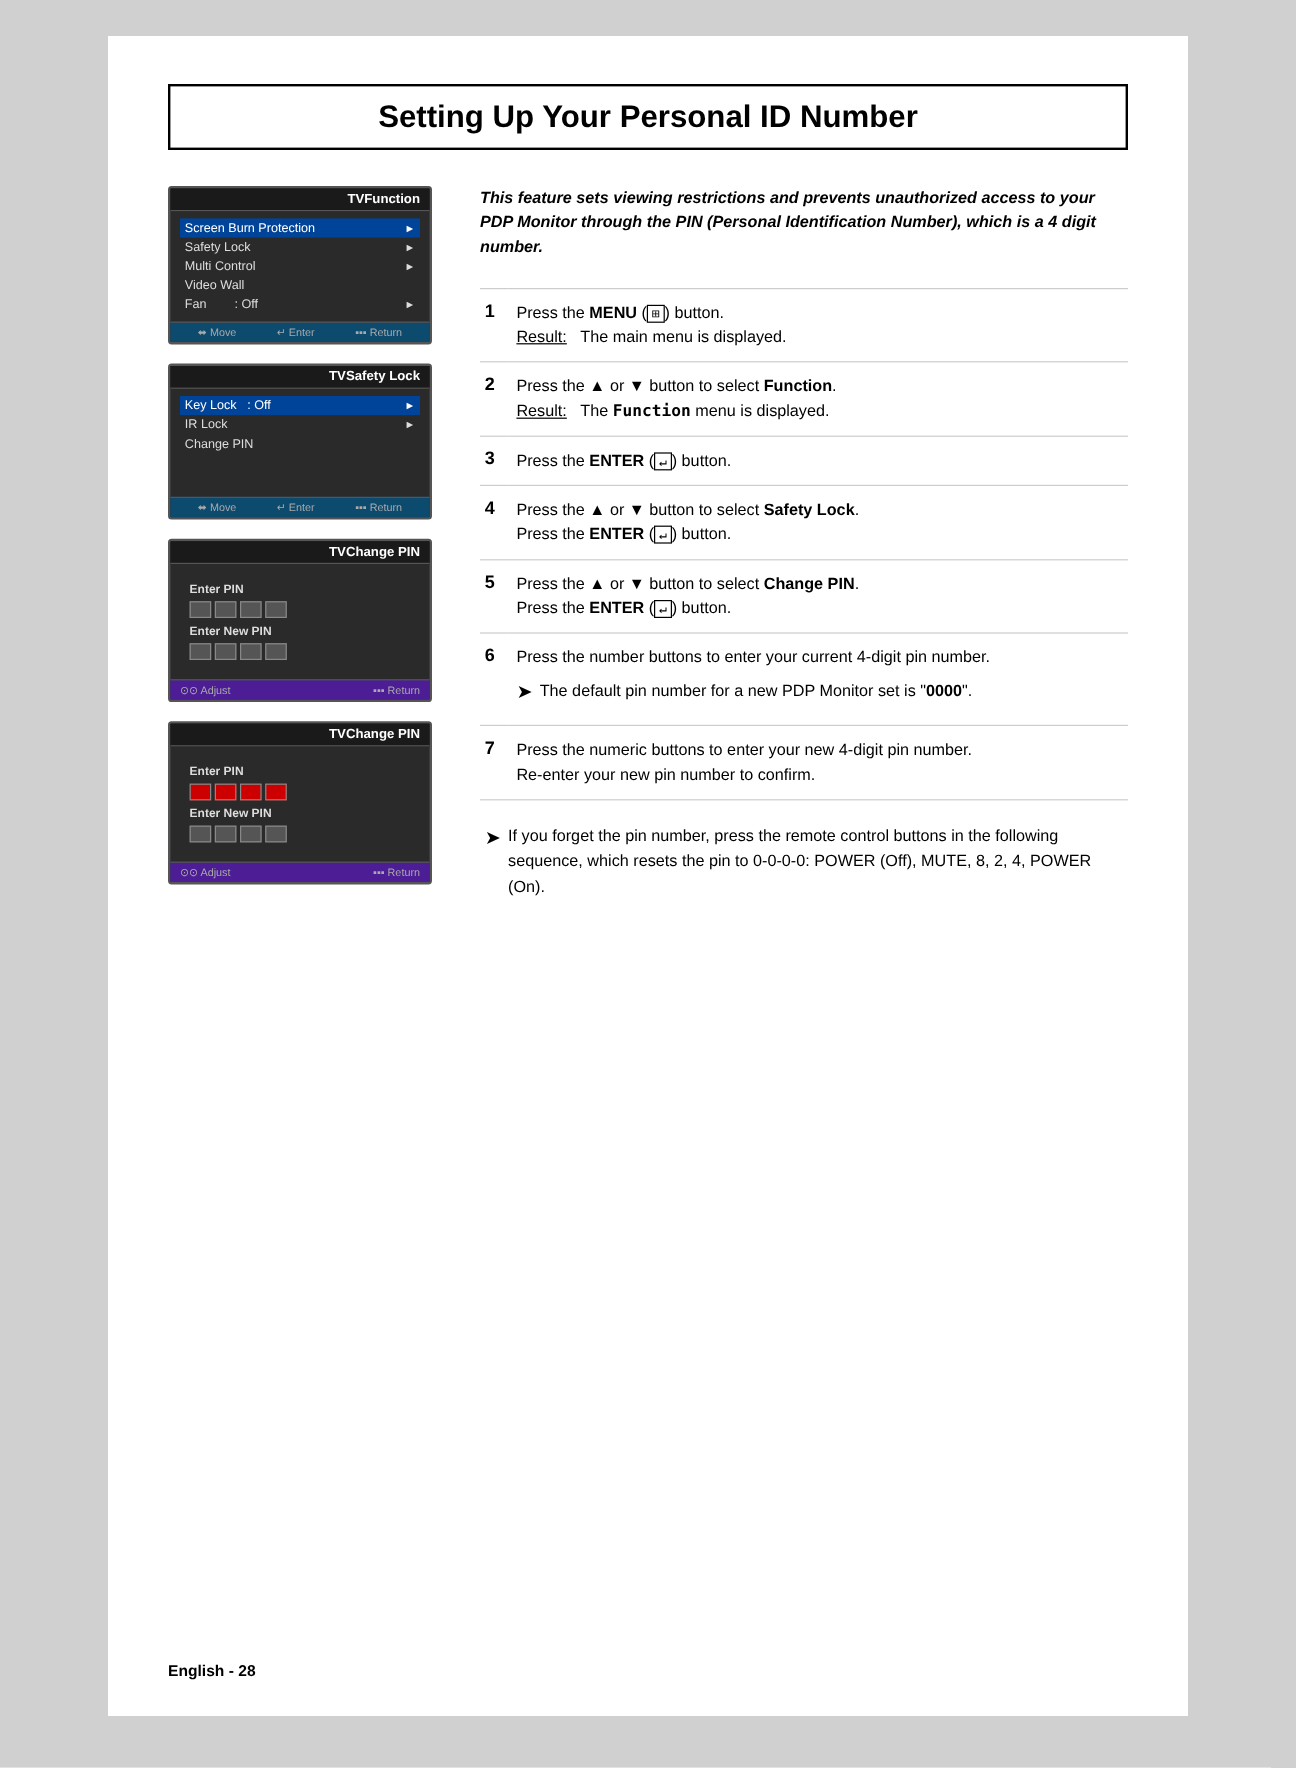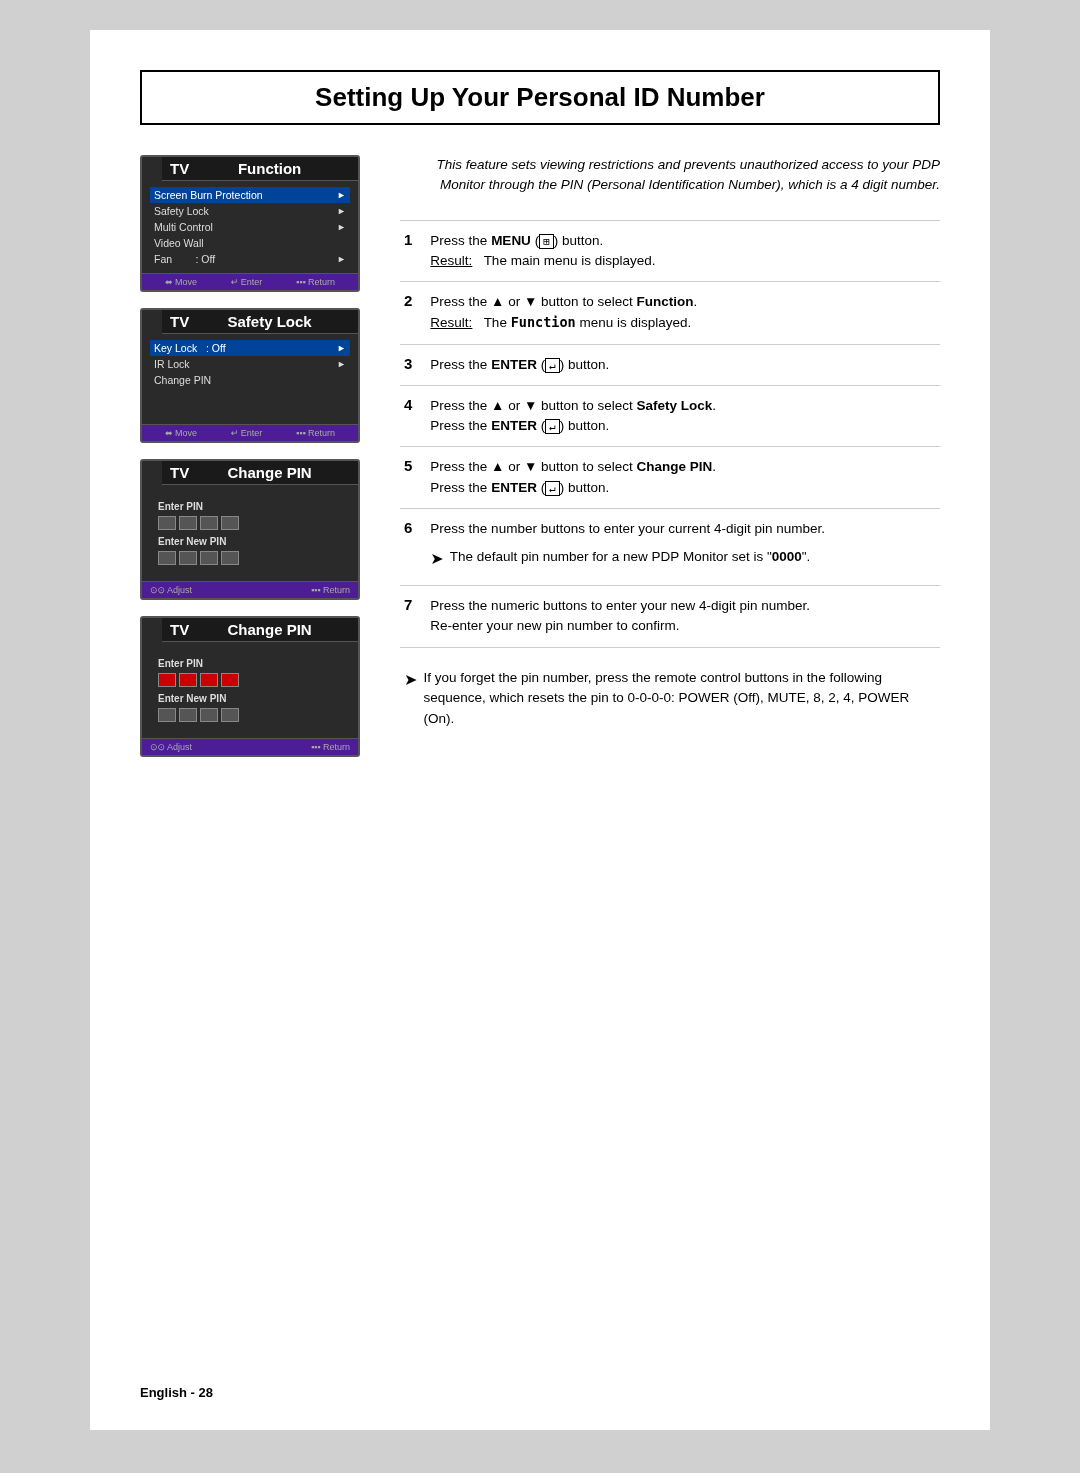--- a/index.html
+++ b/index.html
@@ -37,45 +37,43 @@
       flex-shrink: 0;
       display: flex;
       flex-direction: column;
       gap: 16px;
     }
     .right-panel {
       flex: 1;
     }
     .intro-text {
       font-style: italic;
-      font-weight: normal;
+      font-weight: bold;
       font-size: 13.5px;
       margin-bottom: 24px;
       line-height: 1.5;
-      text-align: right;
     }
     
     .tv-screen {
       background: #2a2a2a;
       border: 2px solid #555;
       border-radius: 3px;
       padding: 0;
       width: 220px;
       font-size: 11px;
       color: #fff;
     }
     .tv-header {
       background: #1a1a1a;
       display: flex;
-      justify-content: space-between;
+      justify-content: flex-end;
       padding: 3px 8px;
-      font-size: 15px;
+      font-size: 11px;
       font-weight: bold;
       border-bottom: 1px solid #555;
-      margin-left: 20px;
     }
     .tv-header .tv-label { color: #fff; }
     .tv-header .tv-title { color: #fff; font-weight: bold; }
     .tv-body {
       padding: 6px 8px;
       min-height: 90px;
     }
     .tv-menu-item {
       display: flex;
       justify-content: space-between;
@@ -84,21 +82,21 @@
       font-size: 10.5px;
       color: #ddd;
     }
     .tv-menu-item.highlighted {
       background: #004499;
       color: #fff;
       align-items: center;
     }
     .tv-menu-item .arrow { font-size: 9px; }
     .tv-footer {
-      background: #4c1d95;
+      background: #0c4a6e;
       border-top: 1px solid #555;
       display: flex;
       justify-content: space-around;
       padding: 3px 6px;
       font-size: 9px;
       color: #aaa;
     }
     .tv-footer span { display: flex; align-items: center; gap: 2px; }
 
     

